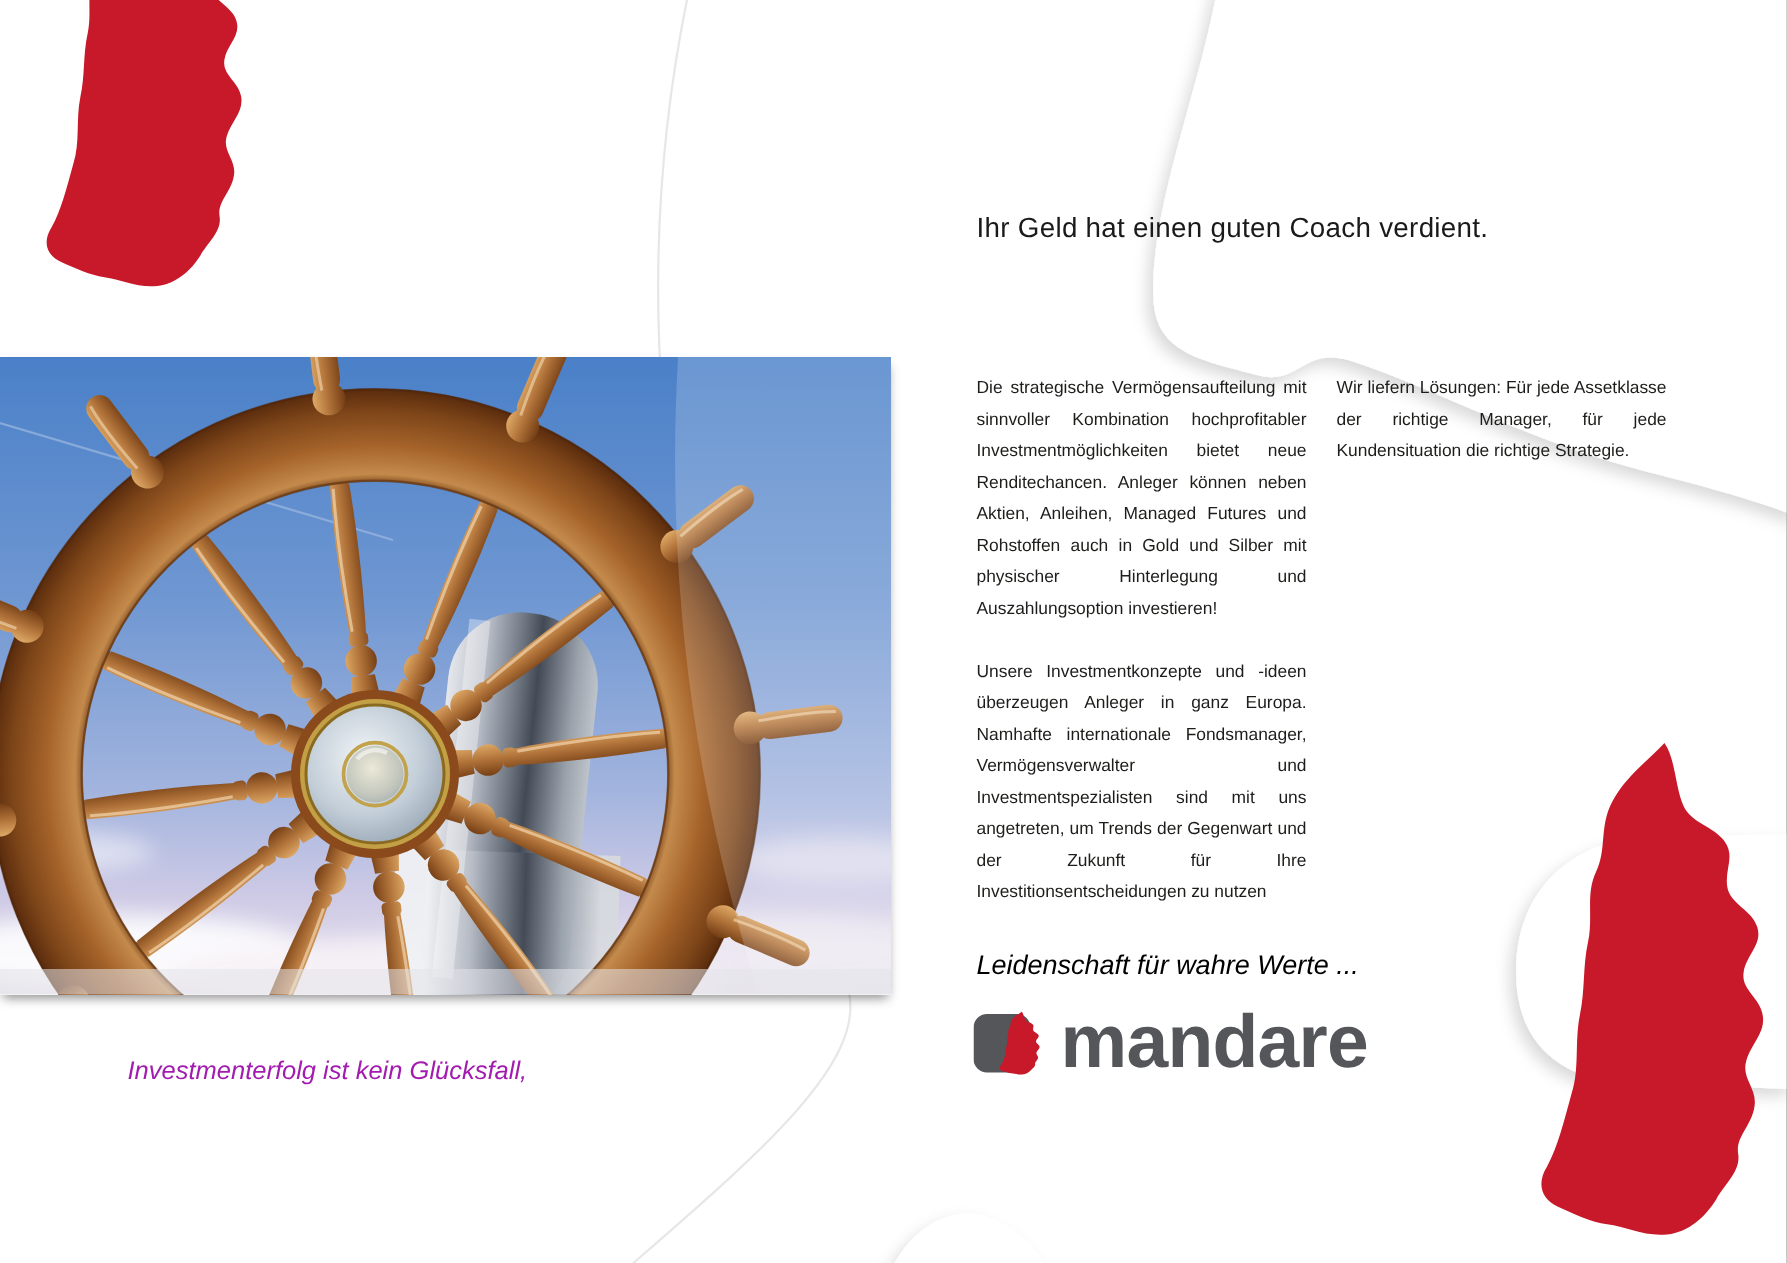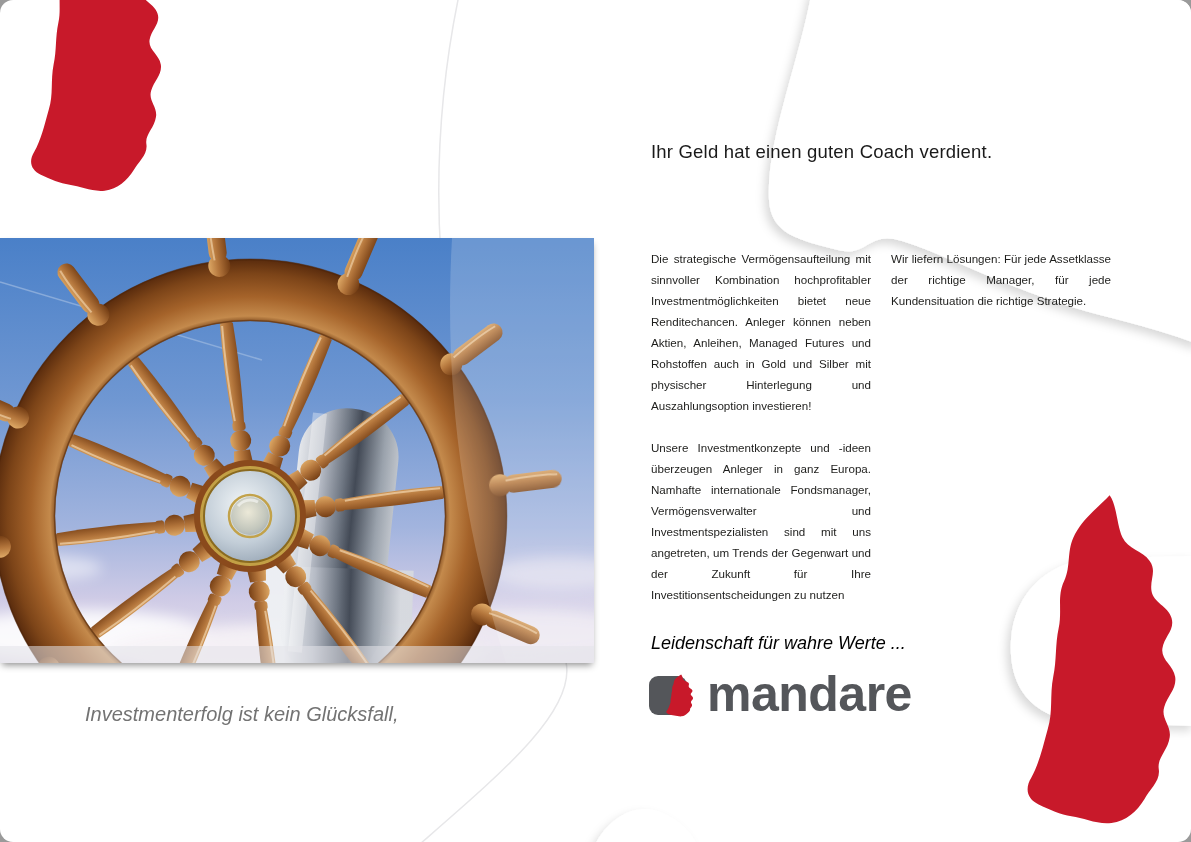--- a/index.html
+++ b/index.html
@@ -1,20 +1,19 @@
 <!DOCTYPE html>
 <html style="--accent-red: #c8192a; --logo-gray: #54565a;"><head>
 <meta charset="utf-8">
 <style>
   html,body{margin:0;padding:0;background:#9a9a9a;}
   #page{
     position:relative;width:1191px;height:842px;background:#ffffff;
     overflow:hidden;font-family:"Liberation Sans","DejaVu Sans",sans-serif;
     color:#1c1c1b;
-    border-radius:13px;
   }
   
   .deco{position:absolute;left:0;top:0;width:1191px;height:842px;z-index:1;pointer-events:none;}
   .red-fill{fill:var(--accent-red,#c8192a);}
   
   #photo{
     position:absolute;left:0;top:238px;width:594px;height:425px;z-index:2;
     box-shadow:0 4px 7px -2px rgba(0,0,0,.45);
   }
   
@@ -29,21 +28,21 @@
   .col p{
     margin:16px 0 21px 0;font-size:11.6px;line-height:21px;text-align:justify;
     color:#1d1d1b;
   }
   #tagline{left:651px;top:633px;font-size:18px;font-style:italic;color:#000000;}
   #logo{left:649px;top:672px;display:flex;align-items:flex-start;z-index:10;}
   #logo .wordmark{
     font-size:50px;font-weight:bold;color:var(--logo-gray,#54565a);
     letter-spacing:-.5px;line-height:44px;margin-left:8px;
   }
-  #caption{left:85px;top:701px;font-size:20px;font-style:italic;line-height:26px;color:#737373;}
+  #caption{left:85px;top:701px;font-size:17px;font-style:italic;line-height:26px;color:#a21caf;}
 </style>
 </head>
 <body>
 
 <div id="page">
 
   <svg width="0" height="0" style="position:absolute" aria-hidden="true">
     <defs>
       <path id="liMap" d="M 52 2 C 46 9 38 15 33 25 C 28 35 31 44 27 53 C 23 62 26 71 24 81
         C 22 91 23 100 21 110 C 19 121 21 131 18 141 C 15 153 13 162 9 170 C 5 177 7 183 13 186

